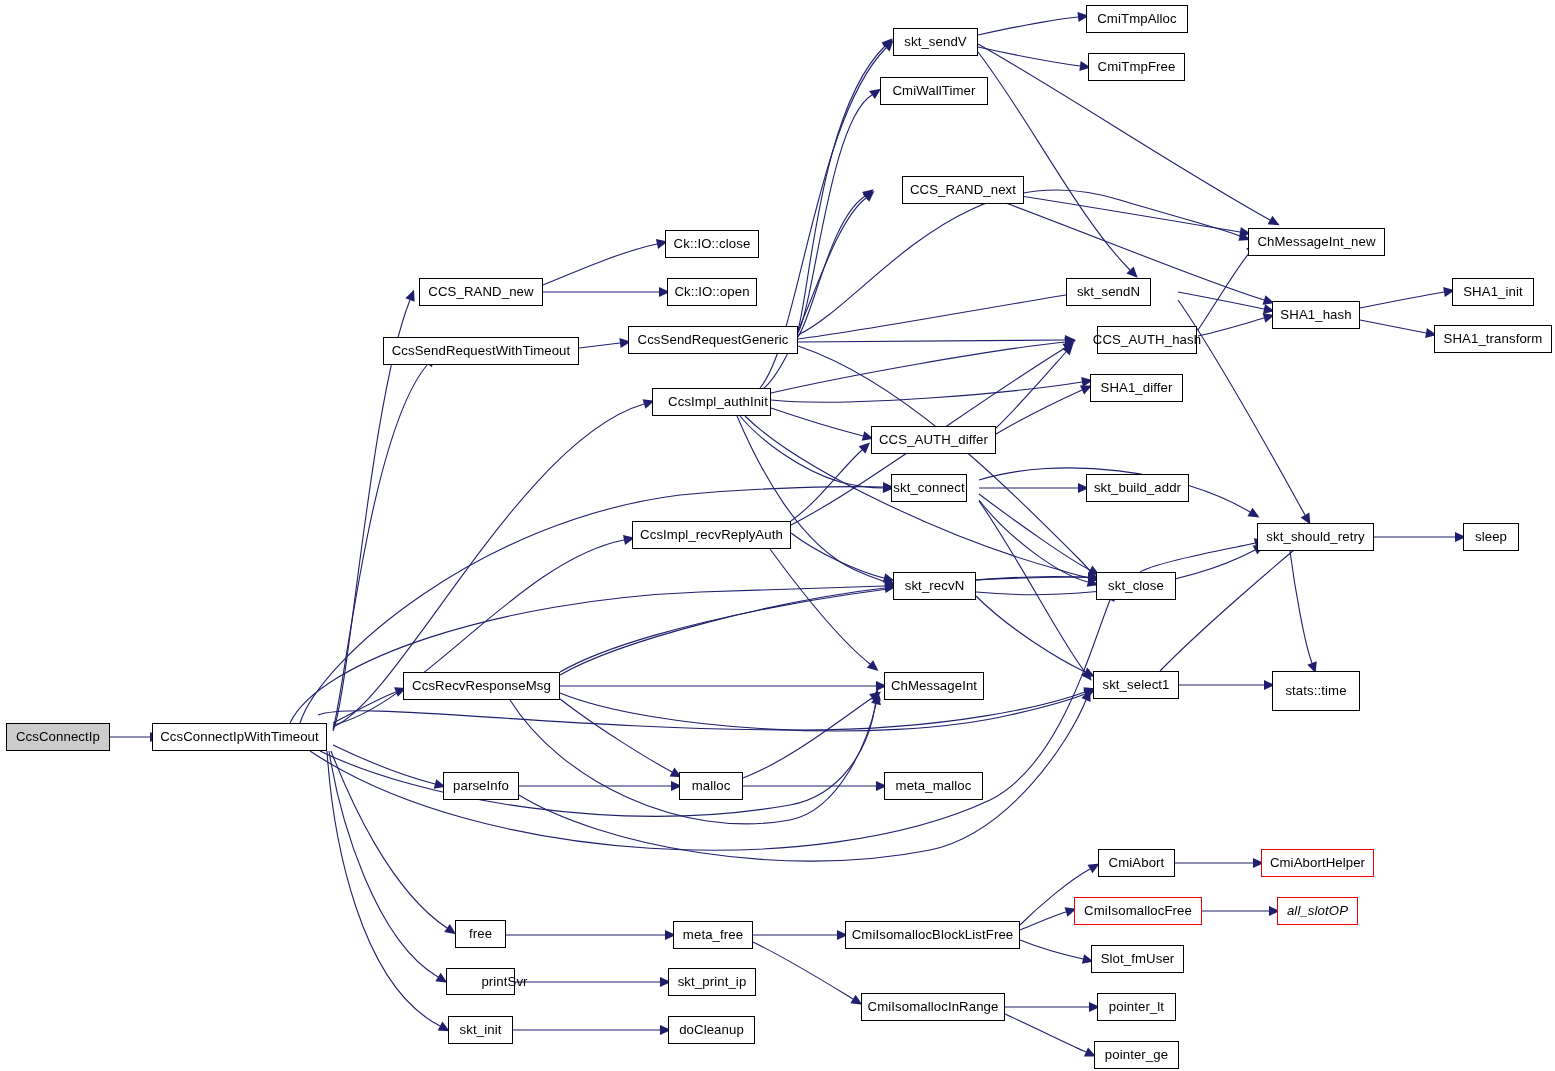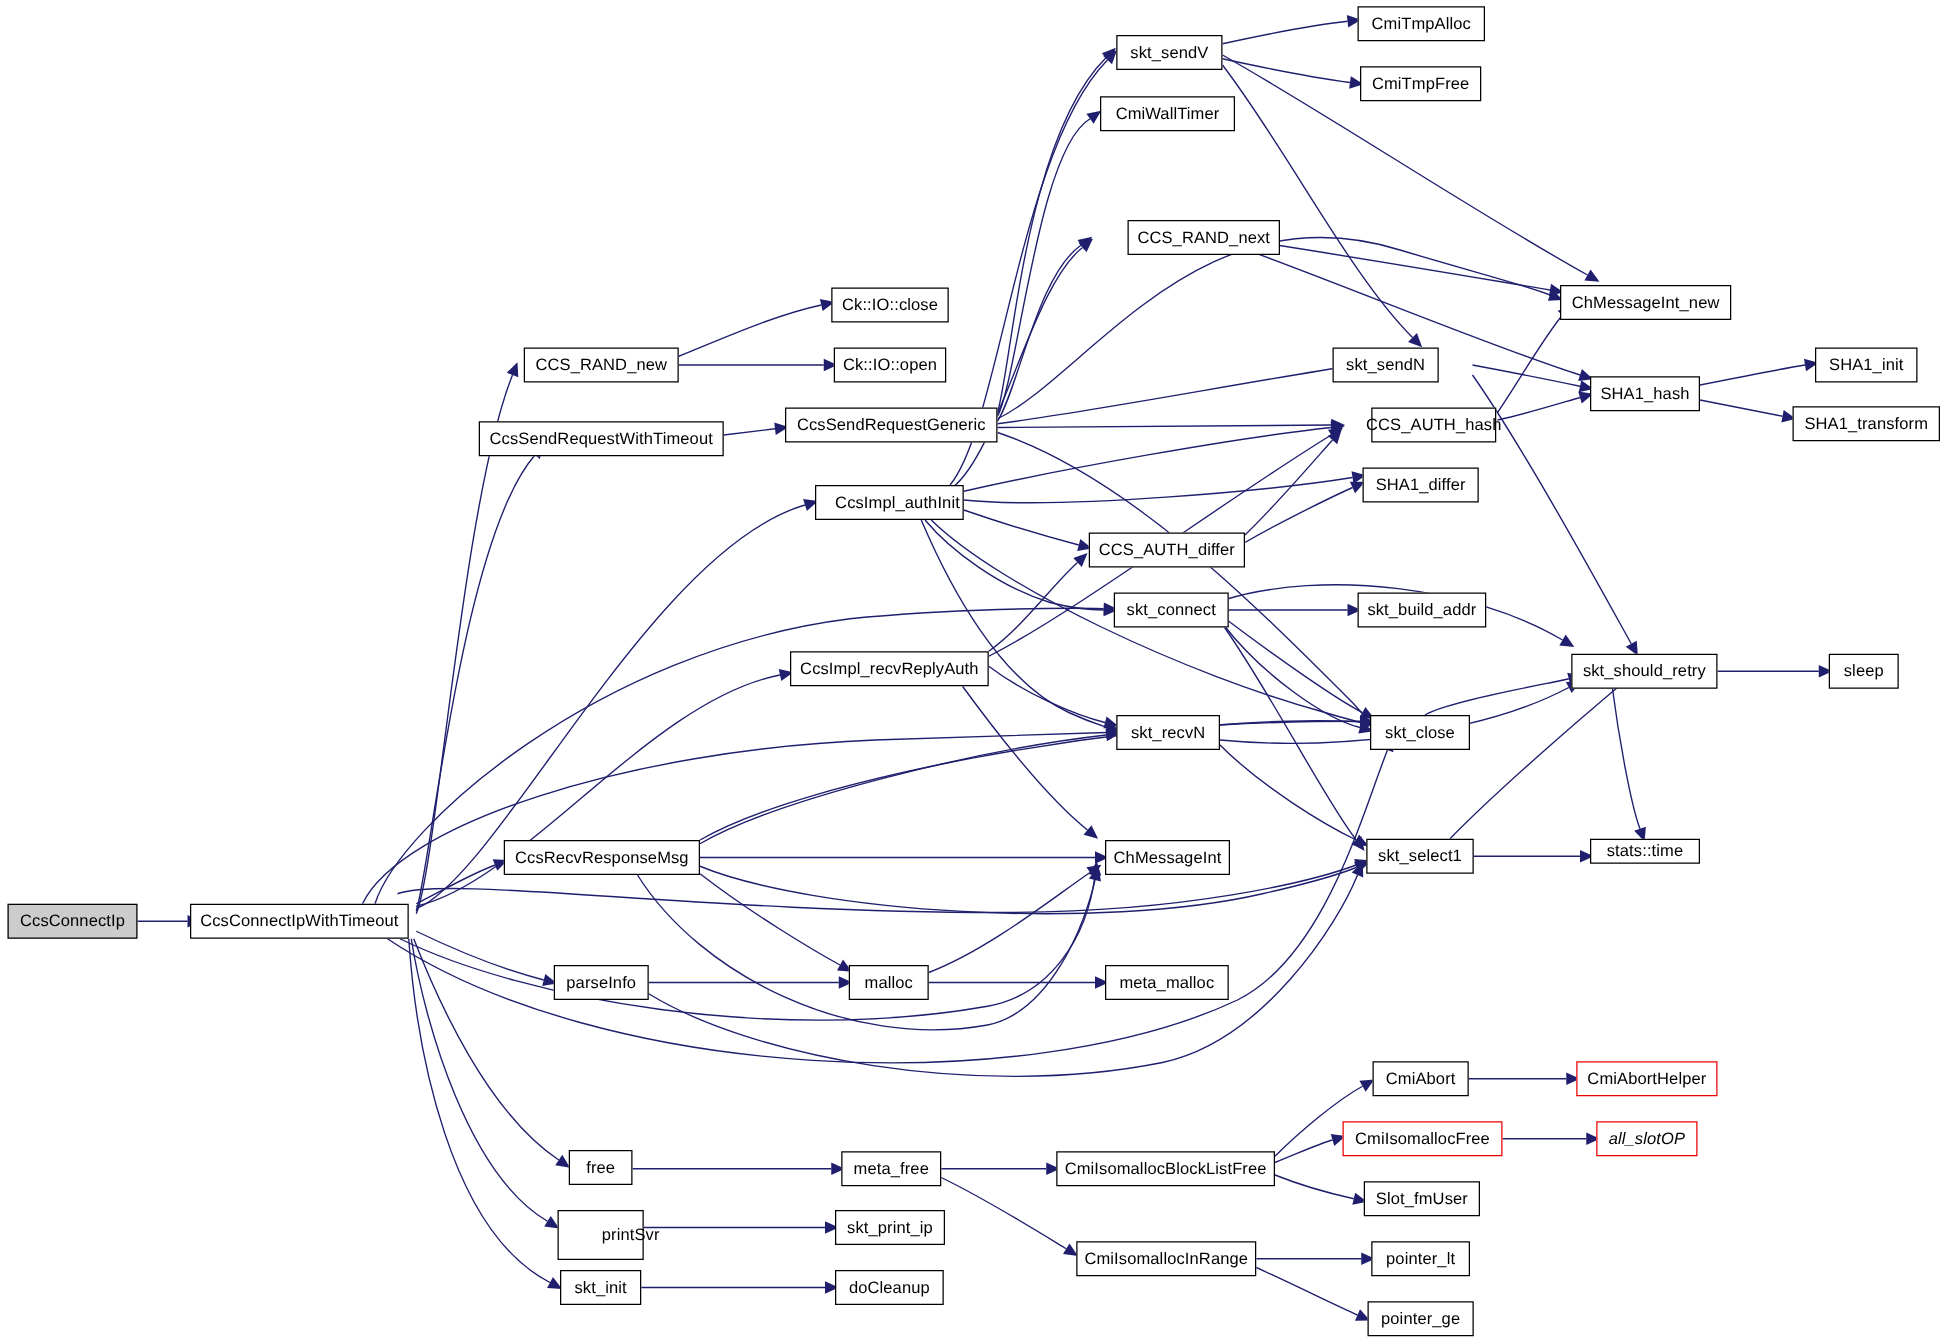--- a/index.html
+++ b/index.html
@@ -236,46 +236,46 @@
       <div class="node-box root-node" style="left: 6px; top: 723px; width: 104px; height: 28px;">CcsConnectIp</div>
       <div class="node-box" style="left: 152px; top: 723px; width: 175px; height: 28px;">CcsConnectIpWithTimeout</div>
       <div class="node-box" style="left: 419px; top: 278px; width: 124px; height: 28px;">CCS_RAND_new</div>
       <div class="node-box" style="left: 383px; top: 337px; width: 196px; height: 28px;">CcsSendRequestWithTimeout</div>
       <div class="node-box" style="left: 628px; top: 326px; width: 170px; height: 28px;">CcsSendRequestGeneric</div>
       <div class="node-box" style="left: 652px; top: 388px; width: 119px; height: 28px; padding-left: 13px;">CcsImpl_authInit</div>
       <div class="node-box" style="left: 632px; top: 521px; width: 159px; height: 28px;">CcsImpl_recvReplyAuth</div>
       <div class="node-box" style="left: 403px; top: 672px; width: 157px; height: 28px;">CcsRecvResponseMsg</div>
       <div class="node-box" style="left: 443px; top: 772px; width: 76px; height: 28px;">parseInfo</div>
       <div class="node-box" style="left: 455px; top: 920px; width: 51px; height: 28px;">free</div>
-      <div class="node-box" style="left: 446px; top: 968px; width: 69px; height: 40px; padding-left: 48px;">printSvr</div>
+      <div class="node-box" style="left: 446px; top: 968px; width: 69px; height: 27px; padding-left: 48px;">printSvr</div>
       <div class="node-box" style="left: 448px; top: 1016px; width: 65px; height: 28px;">skt_init</div>
       <div class="node-box" style="left: 665px; top: 230px; width: 94px; height: 28px;">Ck::IO::close</div>
       <div class="node-box" style="left: 667px; top: 278px; width: 90px; height: 28px;">Ck::IO::open</div>
       <div class="node-box" style="left: 893px; top: 28px; width: 85px; height: 28px;">skt_sendV</div>
       <div class="node-box" style="left: 880px; top: 77px; width: 108px; height: 28px;">CmiWallTimer</div>
       <div class="node-box" style="left: 873px; top: 176px; width: 122px; height: 28px; margin-left: 29px;">CCS_RAND_next</div>
       <div class="node-box" style="left: 1086px; top: 5px; width: 102px; height: 28px;">CmiTmpAlloc</div>
       <div class="node-box" style="left: 1088px; top: 53px; width: 97px; height: 28px;">CmiTmpFree</div>
       <div class="node-box" style="left: 1248px; top: 228px; width: 137px; height: 28px;">ChMessageInt_new</div>
       <div class="node-box" style="left: 1066px; top: 278px; width: 85px; height: 28px;">skt_sendN</div>
       <div class="node-box" style="left: 1073px; top: 326px; width: 100px; height: 28px; margin-left: 24px;">CCS_AUTH_hash</div>
       <div class="node-box" style="left: 1272px; top: 301px; width: 88px; height: 28px;">SHA1_hash</div>
       <div class="node-box" style="left: 1452px; top: 278px; width: 82px; height: 28px;">SHA1_init</div>
       <div class="node-box" style="left: 1434px; top: 325px; width: 118px; height: 28px;">SHA1_transform</div>
       <div class="node-box" style="left: 1090px; top: 374px; width: 93px; height: 28px;">SHA1_differ</div>
       <div class="node-box" style="left: 871px; top: 426px; width: 125px; height: 28px;">CCS_AUTH_differ</div>
-      <div class="node-box" style="left: 891px; top: 474px; width: 92px; height: 28px;">skt_connect</div>
+      <div class="node-box" style="left: 891px; top: 474px; width: 76px; height: 28px;">skt_connect</div>
       <div class="node-box" style="left: 1086px; top: 474px; width: 103px; height: 28px;">skt_build_addr</div>
       <div class="node-box" style="left: 1257px; top: 523px; width: 117px; height: 28px;">skt_should_retry</div>
       <div class="node-box" style="left: 1463px; top: 523px; width: 56px; height: 28px;">sleep</div>
       <div class="node-box" style="left: 893px; top: 572px; width: 83px; height: 28px;">skt_recvN</div>
       <div class="node-box" style="left: 1096px; top: 572px; width: 80px; height: 28px;">skt_close</div>
       <div class="node-box" style="left: 884px; top: 672px; width: 100px; height: 28px;">ChMessageInt</div>
       <div class="node-box" style="left: 1093px; top: 671px; width: 86px; height: 28px;">skt_select1</div>
-      <div class="node-box" style="left: 1272px; top: 671px; width: 88px; height: 20px; text-align: center;">stats::time</div>
+      <div class="node-box" style="left: 1272px; top: 671px; width: 88px; height: 40px; text-align: center;">stats::time</div>
       <div class="node-box" style="left: 679px; top: 772px; width: 64px; height: 28px;">malloc</div>
       <div class="node-box" style="left: 884px; top: 772px; width: 99px; height: 28px;">meta_malloc</div>
       <div class="node-box" style="left: 1098px; top: 849px; width: 77px; height: 28px;">CmiAbort</div>
       <div class="node-box highlight-node" style="left: 1261px; top: 849px; width: 113px; height: 28px;">CmiAbortHelper</div>
       <div class="node-box highlight-node" style="left: 1074px; top: 897px; width: 128px; height: 28px;">CmiIsomallocFree</div>
       <div class="node-box highlight-node" style="left: 1277px; top: 897px; width: 81px; height: 28px; font-style: italic;">all_slotOP</div>
       <div class="node-box" style="left: 845px; top: 921px; width: 175px; height: 28px;">CmiIsomallocBlockListFree</div>
       <div class="node-box" style="left: 1091px; top: 945px; width: 93px; height: 28px;">Slot_fmUser</div>
       <div class="node-box" style="left: 673px; top: 921px; width: 80px; height: 28px;">meta_free</div>
       <div class="node-box" style="left: 668px; top: 968px; width: 88px; height: 28px;">skt_print_ip</div>

